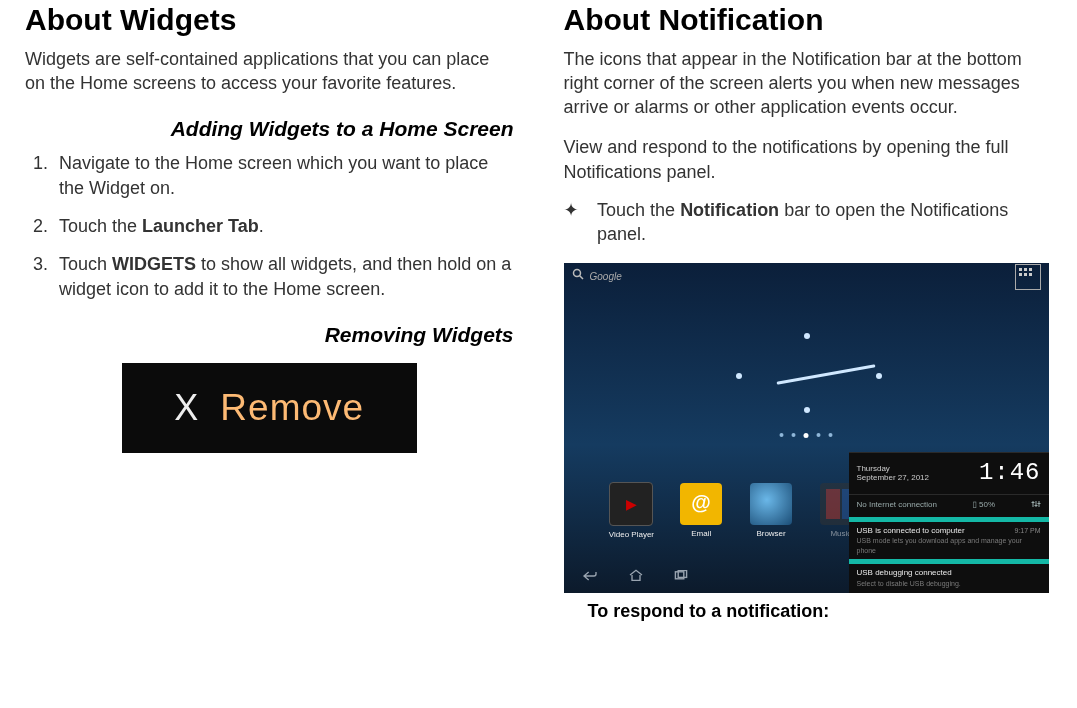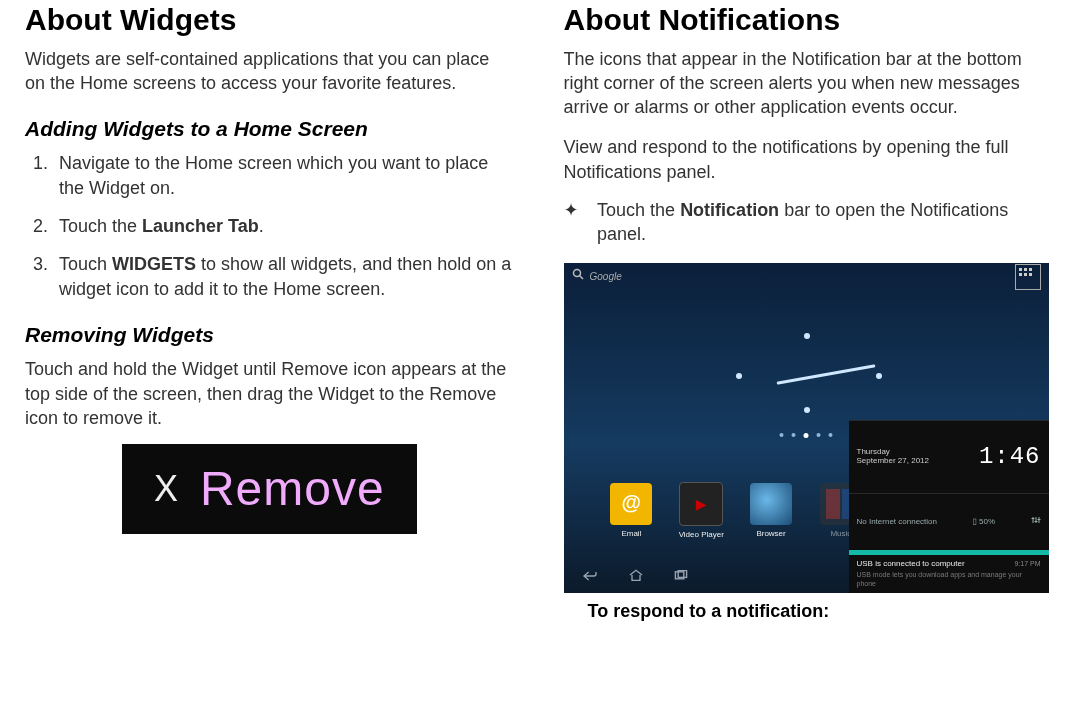--- a/index.html
+++ b/index.html
@@ -26,20 +26,21 @@
       margin: 0 0 6px 0;
       color: #000;
     }
     h2 {
       font-family: "Futura", "Century Gothic", Arial, sans-serif;
       font-size: 21px;
       font-weight: 700;
       font-style: italic;
       margin: 20px 0 8px 0;
       color: #000;
+      text-align: right;
     }
     p.intro {
       margin: 2px 0 16px 0;
       color: #333;
     }
     ol.steps {
       list-style: decimal;
       padding-left: 28px;
       margin: 0 0 16px 0;
     }
@@ -61,22 +62,22 @@
       justify-content: center;
       gap: 22px;
     }
     .remove-image .x {
       color: #eee;
       font-size: 36px;
       font-weight: normal;
       font-family: Arial, sans-serif;
     }
     .remove-image .label {
-      color: #f0abfc;
-      font-size: 48px;
+      color: #fdba74;
+      font-size: 37px;
       letter-spacing: 1px;
     }
     .bullet-row {
       display: flex;
       align-items: flex-start;
       gap: 14px;
       margin: 6px 0 16px 0;
     }
     .bullet-row .star {
       font-size: 18px;
@@ -203,29 +204,29 @@
       right: 0;
       bottom: 0;
       width: 200px;
       background: #0e0e0e;
       border-top: 1px solid #2a2a2a;
     }
     .notif-header {
       display: flex;
       justify-content: space-between;
       align-items: center;
-      padding: 20px 8px;
+      padding: 4px 8px;
     }
     .notif-date { color: #ccc; font-size: 8px; line-height: 1.1; }
     .notif-time { color: #fff; font-size: 24px; font-family: "Courier New", monospace; letter-spacing: 1px; }
     .notif-row {
       display: flex;
       justify-content: space-between;
       align-items: center;
-      padding: 21px 8px;
+      padding: 4px 8px;
       border-top: 1px solid #2a2a2a;
       font-size: 8px;
       color: #9aa;
     }
     .notif-item {
       border-top: 5px solid #14b8a6;
       padding: 4px 8px;
     }
     .notif-item .nt-title { color: #eaeaea; font-size: 8px; }
     .notif-item .nt-sub { color: #7a7a7a; font-size: 7px; }
@@ -251,30 +252,29 @@
     </li>
     <li>
       <span>Touch the </span><span class="kw">Launcher Tab</span><span>.</span>
     </li>
     <li>
       <span>Touch </span><span class="kw">WIDGETS</span><span> to show all widgets, and then hold on a widget icon to add it to the Home screen.</span>
     </li>
   </ol>
 
   <h2>Removing Widgets</h2>
-  <p class="body-text">Touch and hold the Widget until Remove icon appears at the top side of the screen, then drag the Widget to the Remove icon to remove it.</p>
 
   <div class="remove-image">
     <span class="x">X</span>
     <span class="label">Remove</span>
   </div>
 </div>
 
 <div class="col">
-  <h1>About Notifications</h1>
+  <h1>About Notification</h1>
   <p class="intro">The icons that appear in the Notification bar at the bottom right corner of the screen alerts you when new messages arrive or alarms or other application events occur.</p>
   <p class="body-text">View and respond to the notifications by opening the full Notifications panel.</p>
 
   <div class="bullet-row">
     <span class="star">✦</span>
     <div>
       <span>Touch the </span><span class="kw">Notification</span><span> bar to open the Notifications panel.</span>
     </div>
   </div>
 
@@ -308,26 +308,26 @@
     <div class="shot-dots-row">
       <div class="d"></div>
         <div class="d"></div>
         <div class="d active"></div>
         <div class="d"></div>
         <div class="d"></div>
     </div>
 
     <div class="shot-dock">
       <div class="shot-app">
+        <div class="ic ic-yt"></div>
+        <div class="label">Video Player</div>
+      </div>
+      <div class="shot-app">
         <div class="ic ic-email"></div>
         <div class="label">Email</div>
-      </div>
-      <div class="shot-app">
-        <div class="ic ic-yt"></div>
-        <div class="label">Video Player</div>
       </div>
       <div class="shot-app">
         <div class="ic ic-browser"></div>
         <div class="label">Browser</div>
       </div>
       <div class="shot-app" style="opacity:.5">
         <div class="ic ic-music"></div>
         <div class="label">Music</div>
       </div>
       <div class="shot-app" style="opacity:.3">
@@ -382,17 +382,21 @@
               <rect x="7" y="12" width="6" height="2"></rect>
               <rect x="13" y="8" width="6" height="2"></rect>
             </svg>
         </span>
       </div>
       <div class="notif-item">
         <span class="nt-time">9:17 PM</span>
         <div class="nt-title">USB is connected to computer</div>
         <div class="nt-sub">USB mode lets you download apps and manage your phone</div>
       </div>
+      <div class="notif-item">
+        <div class="nt-title">USB debugging connected</div>
+        <div class="nt-sub">Select to disable USB debugging.</div>
+      </div>
     </div>
   </div>
 
   <p class="footer-bold">To respond to a notification:</p>
 </div>
 
 </body></html>

